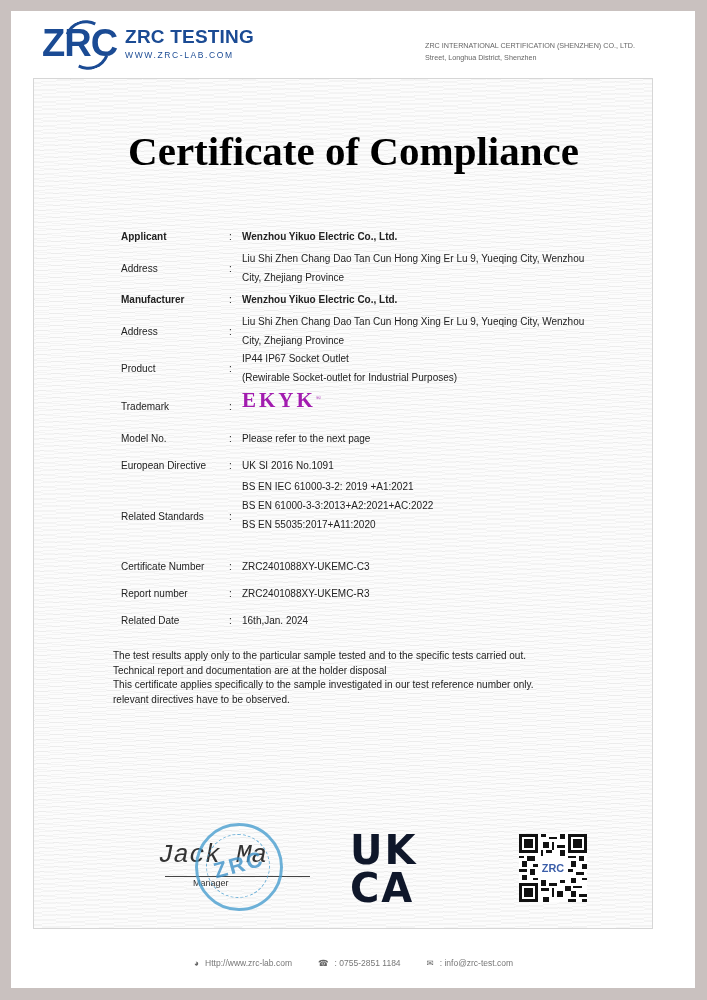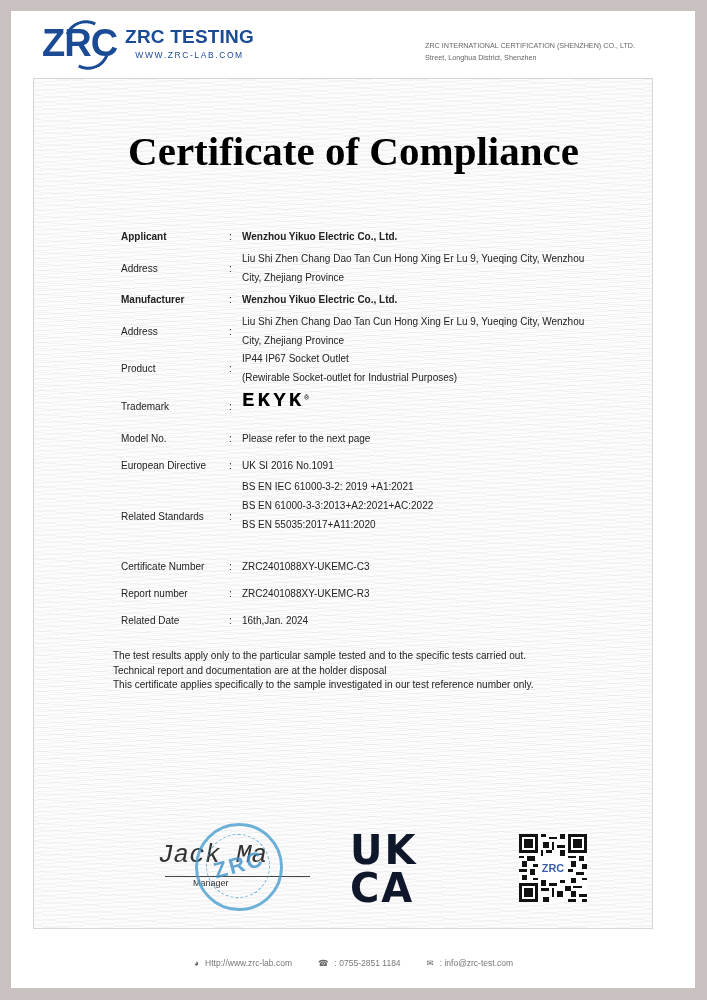--- a/index.html
+++ b/index.html
@@ -6,32 +6,32 @@
   body { width:707px; height:1000px; background:#c9c1bf; position:relative; overflow:hidden; font-family:"Liberation Sans", sans-serif; }
   .page { position:absolute; left:11px; top:11px; width:684px; height:977px; background:#ffffff; }
   .panel { position:absolute; left:33px; top:78px; width:618px; height:849px; border:1px solid #d6d6d6;
     background-color:#fcfcfc;
     background-image: repeating-linear-gradient(176deg, rgba(0,0,0,0.0) 0px, rgba(0,0,0,0.0) 3px, rgba(0,0,0,0.035) 3px, rgba(0,0,0,0.035) 4px),
                       repeating-linear-gradient(184deg, rgba(0,0,0,0.0) 0px, rgba(0,0,0,0.0) 5px, rgba(0,0,0,0.03) 5px, rgba(0,0,0,0.03) 6px);
   }
   .logo { position:absolute; left:42px; top:24px; display:flex; align-items:center; }
   .logo-mark { font-family:"Liberation Sans", sans-serif; font-weight:bold; font-size:38px; color:#1b4b94; letter-spacing:-1px; position:relative; line-height:1; }
   .logo-mark .ring { position:absolute; left:22px; top:-4px; width:40px; height:44px; border:3px solid #1b4b94; border-radius:50%; border-left-color:transparent; border-right-color:transparent; transform:rotate(-20deg); }
-  .logo-text { margin-left:8px; display:flex; flex-direction:column;text-align:center; }
+  .logo-text { margin-left:8px; display:flex; flex-direction:column; }
   .logo-name { font-weight:bold; font-size:19px; color:#1b4b94; line-height:1; letter-spacing:0.2px; }
   .logo-url { font-size:8.5px; color:#1b4b94; letter-spacing:1.6px; margin-top:4px; }
   .company { position:absolute; left:425px; top:40px; width:240px; font-size:7.2px; color:#666; line-height:12px; }
   .title { position:absolute; left:0; width:707px; top:127px; text-align:center; font-family:"Liberation Serif", serif; font-weight:bold; font-size:41px; color:#000; }
   .rows { position:absolute; left:113px; top:229px; width:510px; font-size:10px; color:#222; }
   .row { position:absolute; left:0; width:510px; }
   .row .lbl { position:absolute; left:8px; }
   .row .colon { position:absolute; left:116px; }
   .row .val { position:absolute; left:129px; width:380px; line-height:19px; }
   .bold { font-weight:bold; }
-  .tm { font-family:Liberation Mono, monospace; font-weight:bold; font-size:21px; letter-spacing:3px; color:#000000; }
+  .tm { font-family:Liberation Serif, serif; font-weight:bold; font-size:21px; letter-spacing:3px; color:#a21caf; }
   .tm sup { font-size:7px; letter-spacing:0; font-weight:normal; vertical-align:top; position:relative; top:-2px; }
   .note { position:absolute; left:113px; top:649px; width:500px; font-size:10px; color:#222; line-height:14.5px; }
   .note div { white-space:nowrap; }
   .sig { position:absolute; left:150px; top:830px; width:150px; height:70px; }
   .sig-line { position:absolute; left:15px; top:46px; width:145px; height:1px; background:#444; }
   .sig-text { position:absolute; left:8px; top:10px; font-family:Liberation Mono, monospace; font-style:italic; font-size:26px; color:#333; }
   .manager { position:absolute; left:43px; top:48px; font-size:9px; color:#333; }
   .stamp { position:absolute; left:195px; top:823px; width:82px; height:82px; border:3px solid #4a9fd0; border-radius:50%; opacity:0.8; }
   .stamp-inner { position:absolute; left:8px; top:8px; width:62px; height:62px; border:1.5px dashed #4a9fd0; border-radius:50%; }
   .stamp-text { position:absolute; left:0; width:82px; top:26px; text-align:center; font-weight:bold; font-size:22px; color:#3d91c8; letter-spacing:2px; transform:rotate(-15deg); }
@@ -136,20 +136,21 @@
     <span class="lbl">Related Date</span>
     <span class="colon">:</span>
     <span class="val" style="top:-4px">16th,Jan. 2024</span>
   </div>
 </div>
 
 <div class="note">
   <div>The test results apply only to the particular sample tested and to the specific tests carried out.</div>
   <div>Technical report and documentation are at the holder disposal</div>
   <div>This certificate applies specifically to the sample investigated in our test reference number only.</div>
+  <div>relevant directives have to be observed.</div>
 </div>
 
 <div class="sig">
   <span class="sig-text">Jack Ma</span>
   <div class="sig-line"></div>
   <span class="manager">Manager</span>
 </div>
 <div class="stamp">
   <div class="stamp-inner"></div>
   <div class="stamp-text">ZRC</div>

